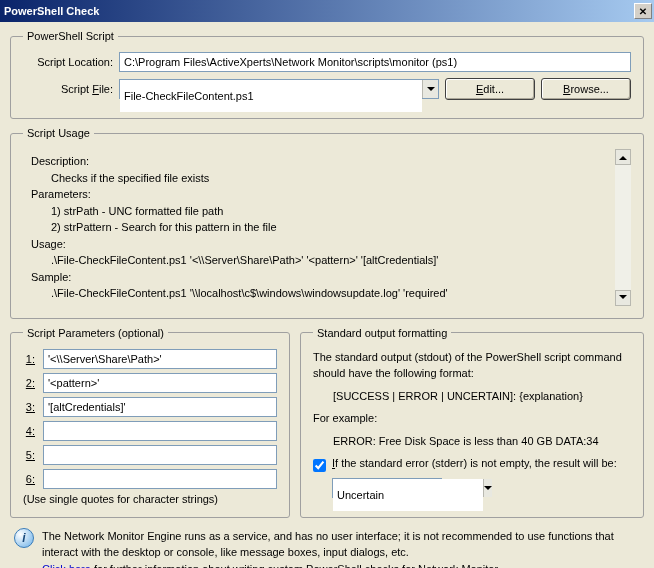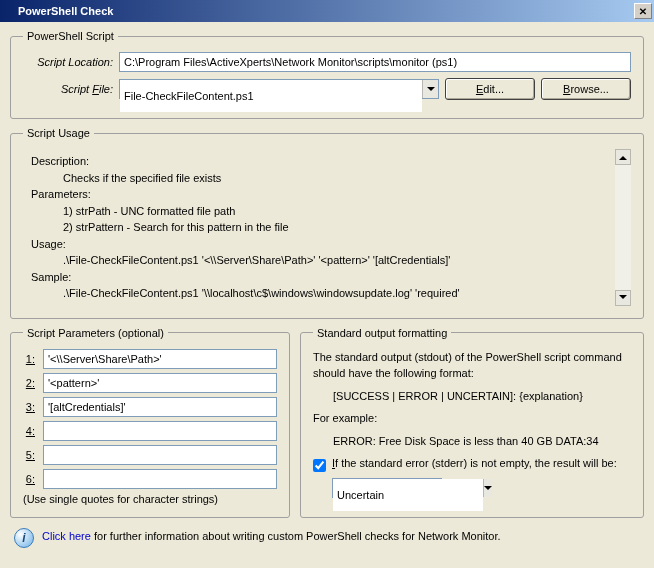--- a/index.html
+++ b/index.html
@@ -10,21 +10,21 @@
   width: 654px;
   height: 568px;
   overflow: hidden;
 }
 .titlebar {
   background: linear-gradient(to right, #0a246a, #a6caf0);
   color: #fff;
   height: 22px;
   display: flex;
   align-items: center;
-  padding: 0 2px 0 18px;
+  padding: 0 2px 0 4px;
   font-weight: bold;
 }
 .titlebar-text { flex: 1; }
 .close-btn {
   width: 18px; height: 16px;
   background: #d4d0c8;
   border: 1px solid #808080;
   border-top-color: #fff;
   border-left-color: #fff;
   display: flex; align-items: center; justify-content: center;
@@ -35,21 +35,21 @@
 }
 .window-body { padding: 8px 10px; background: #ece9d8; }
 fieldset {
   border: 1px solid #a0a0a0;
   border-radius: 3px;
   margin-bottom: 8px;
   padding: 10px 12px 12px 12px;
 }
 legend { padding: 0 4px; background: #ece9d8; }
 .row { display: flex; align-items: center; margin-bottom: 6px; gap: 6px; }
-.label-r { width: 90px; text-align: right; font-style: italic; }
+.label-r { width: 90px; text-align: right; }
 input[type=text], select {
   font-family: Tahoma, Arial, sans-serif;
   font-size: 11px;
   border: 1px solid #7f9db9;
   background: #fff;
   height: 20px;
   padding: 1px 4px;
 }
 .readonly { background: #ece9d8; border: 1px solid #a0a0a0; }
 .btn {
@@ -77,21 +77,21 @@
   display: flex; align-items: center; justify-content: center;
 }
 .combo-arrow::after { content: ""; border: 4px solid transparent; border-top-color: #000; margin-top: 4px; }
 .usage-box {
   position: relative;
   background: #ece9d8;
   padding: 4px 20px 4px 8px;
   line-height: 1.5;
 }
 .usage-box .term { margin-left: 0; }
-.usage-box .sub { margin-left: 32px; }
+.usage-box .sub { margin-left: 20px; }
 .scrollbar-v {
   position: absolute; right: 0; top: 0; bottom: 0; width: 16px;
   background: #f0f0e8;
   display: flex; flex-direction: column; justify-content: space-between;
 }
 .scroll-btn {
   height: 16px; background: #e8e8e0;
   border: 1px solid #b8b8b0;
   display: flex; align-items: center; justify-content: center;
 }
@@ -210,18 +210,19 @@
             <div class="combo-arrow"></div>
           </div>
         </div>
       </div>
     </fieldset>
   </div>
 
   <div class="info-row">
     <div class="info-icon"></div>
     <div class="info-text">
+      <div>The Network Monitor Engine runs as a service, and has no user interface; it is not recommended to use functions that interact with the desktop or console, like message boxes, input dialogs, etc.</div>
       <div><span class="link">Click here</span><span> for further information about writing custom PowerShell checks for Network Monitor.</span></div>
 
     </div>
   </div>
 
 </div>
 
 </body></html>

